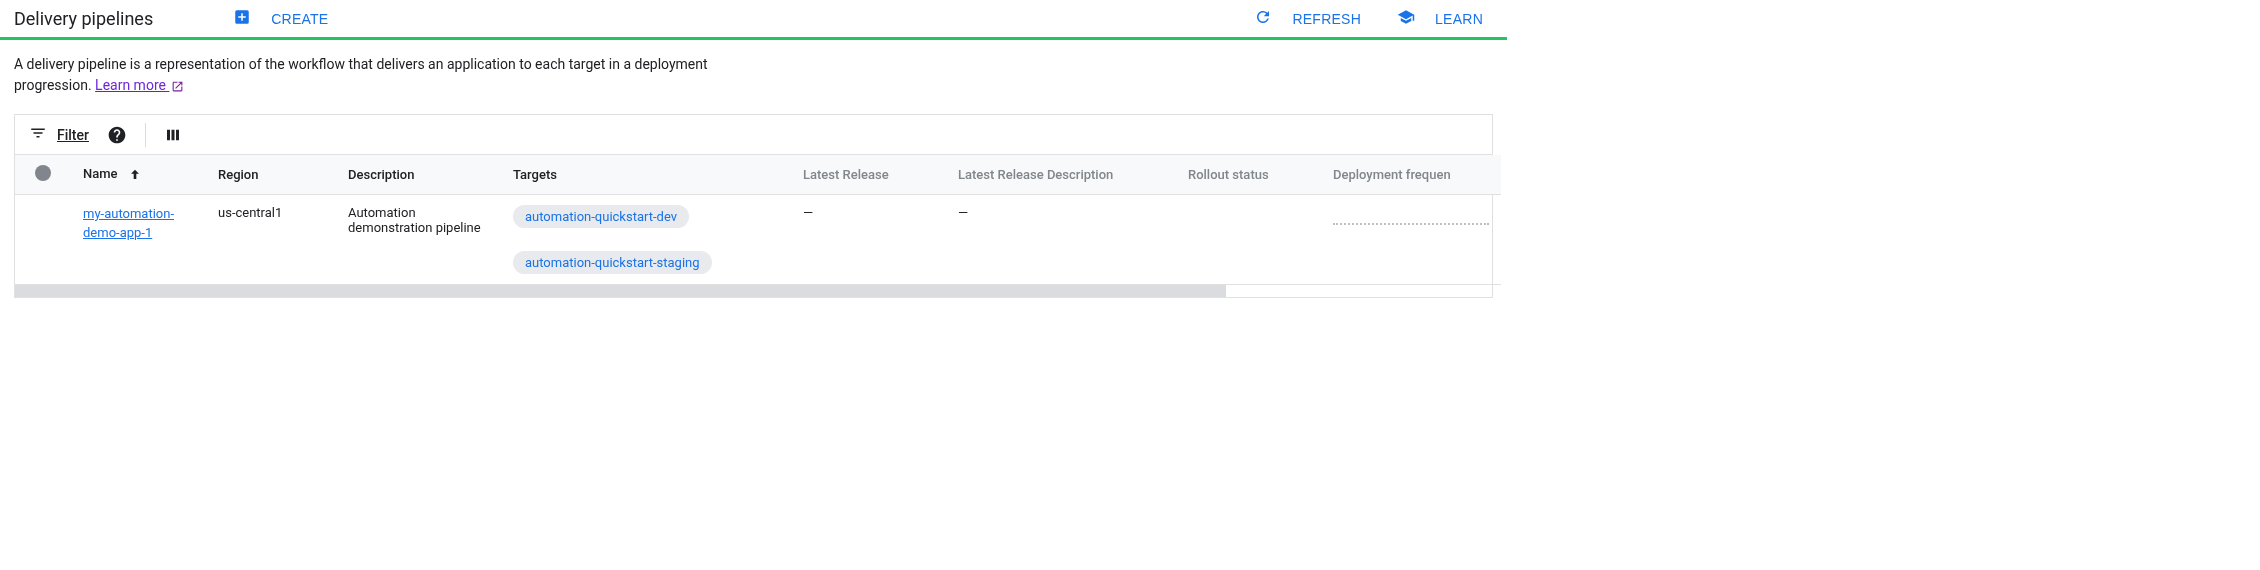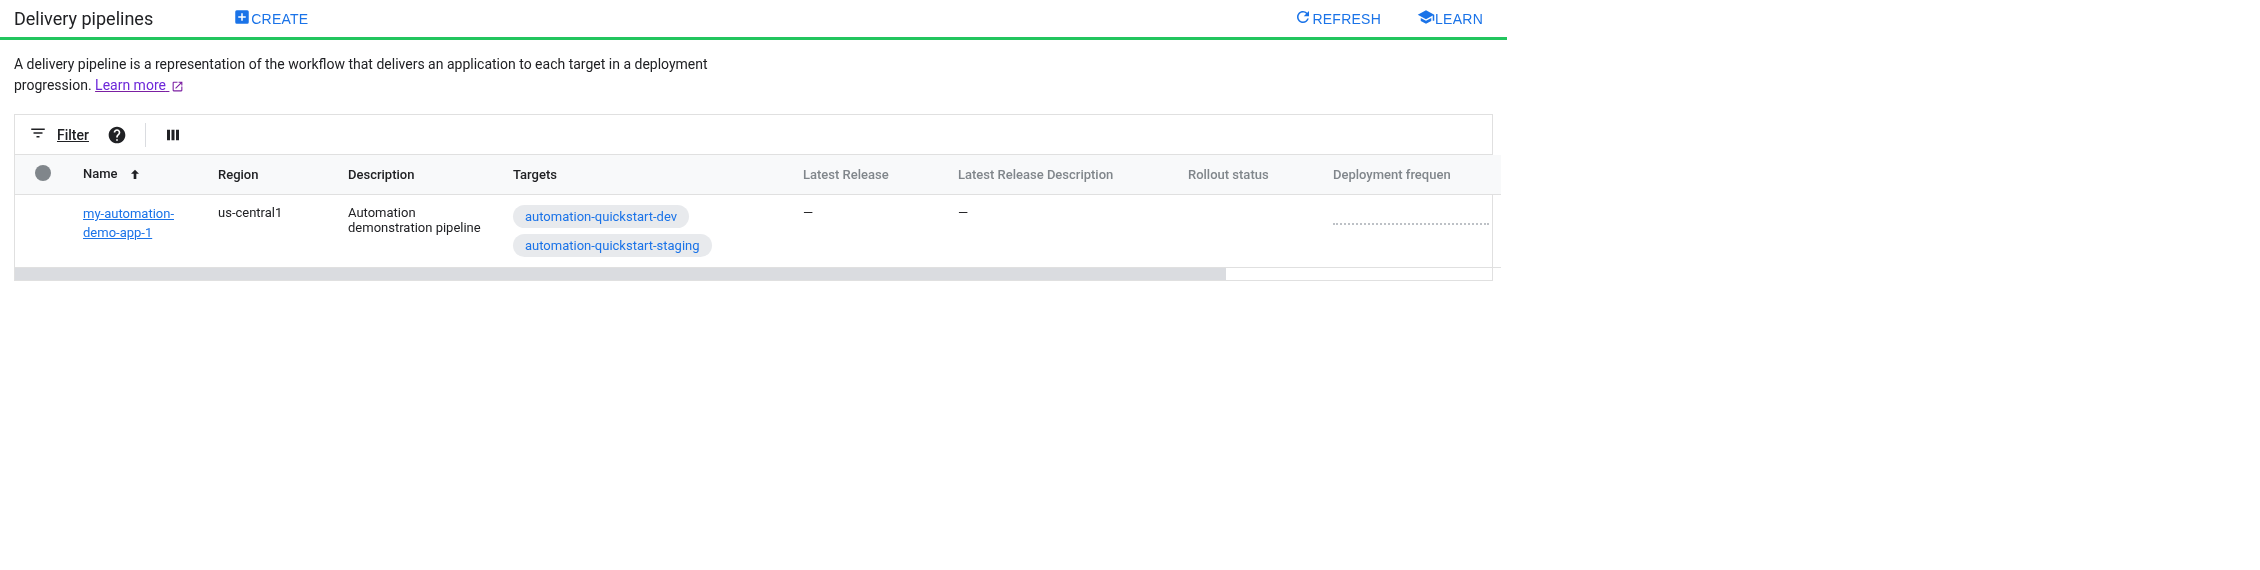--- a/index.html
+++ b/index.html
@@ -26,21 +26,21 @@
       font-weight: 400;
       color: #202124;
       margin-right: 70px;
     }
     .header-spacer {
       flex: 1;
     }
     .btn {
       display: inline-flex;
       align-items: center;
-      gap: 0;
+      gap: 20px;
       padding: 6px 10px;
       background: transparent;
       border: none;
       color: #1a73e8;
       font-size: 14px;
       font-weight: 500;
       letter-spacing: 0.25px;
       cursor: pointer;
       text-transform: uppercase;
     }
@@ -184,21 +184,21 @@
       color: #1a73e8;
       text-decoration: underline;
       cursor: pointer;
       word-break: break-word;
       line-height: 1.45;
       display: inline-block;
     }
     .targets-container {
       display: flex;
       flex-direction: column;
-      gap: 6px;
+      gap: 23px;
       align-items: flex-start;
     }
     .target-chip {
       display: inline-block;
       background: #e8eaed;
       color: #1a73e8;
       padding: 4px 12px;
       border-radius: 14px;
       font-size: 13px;
       cursor: pointer;

